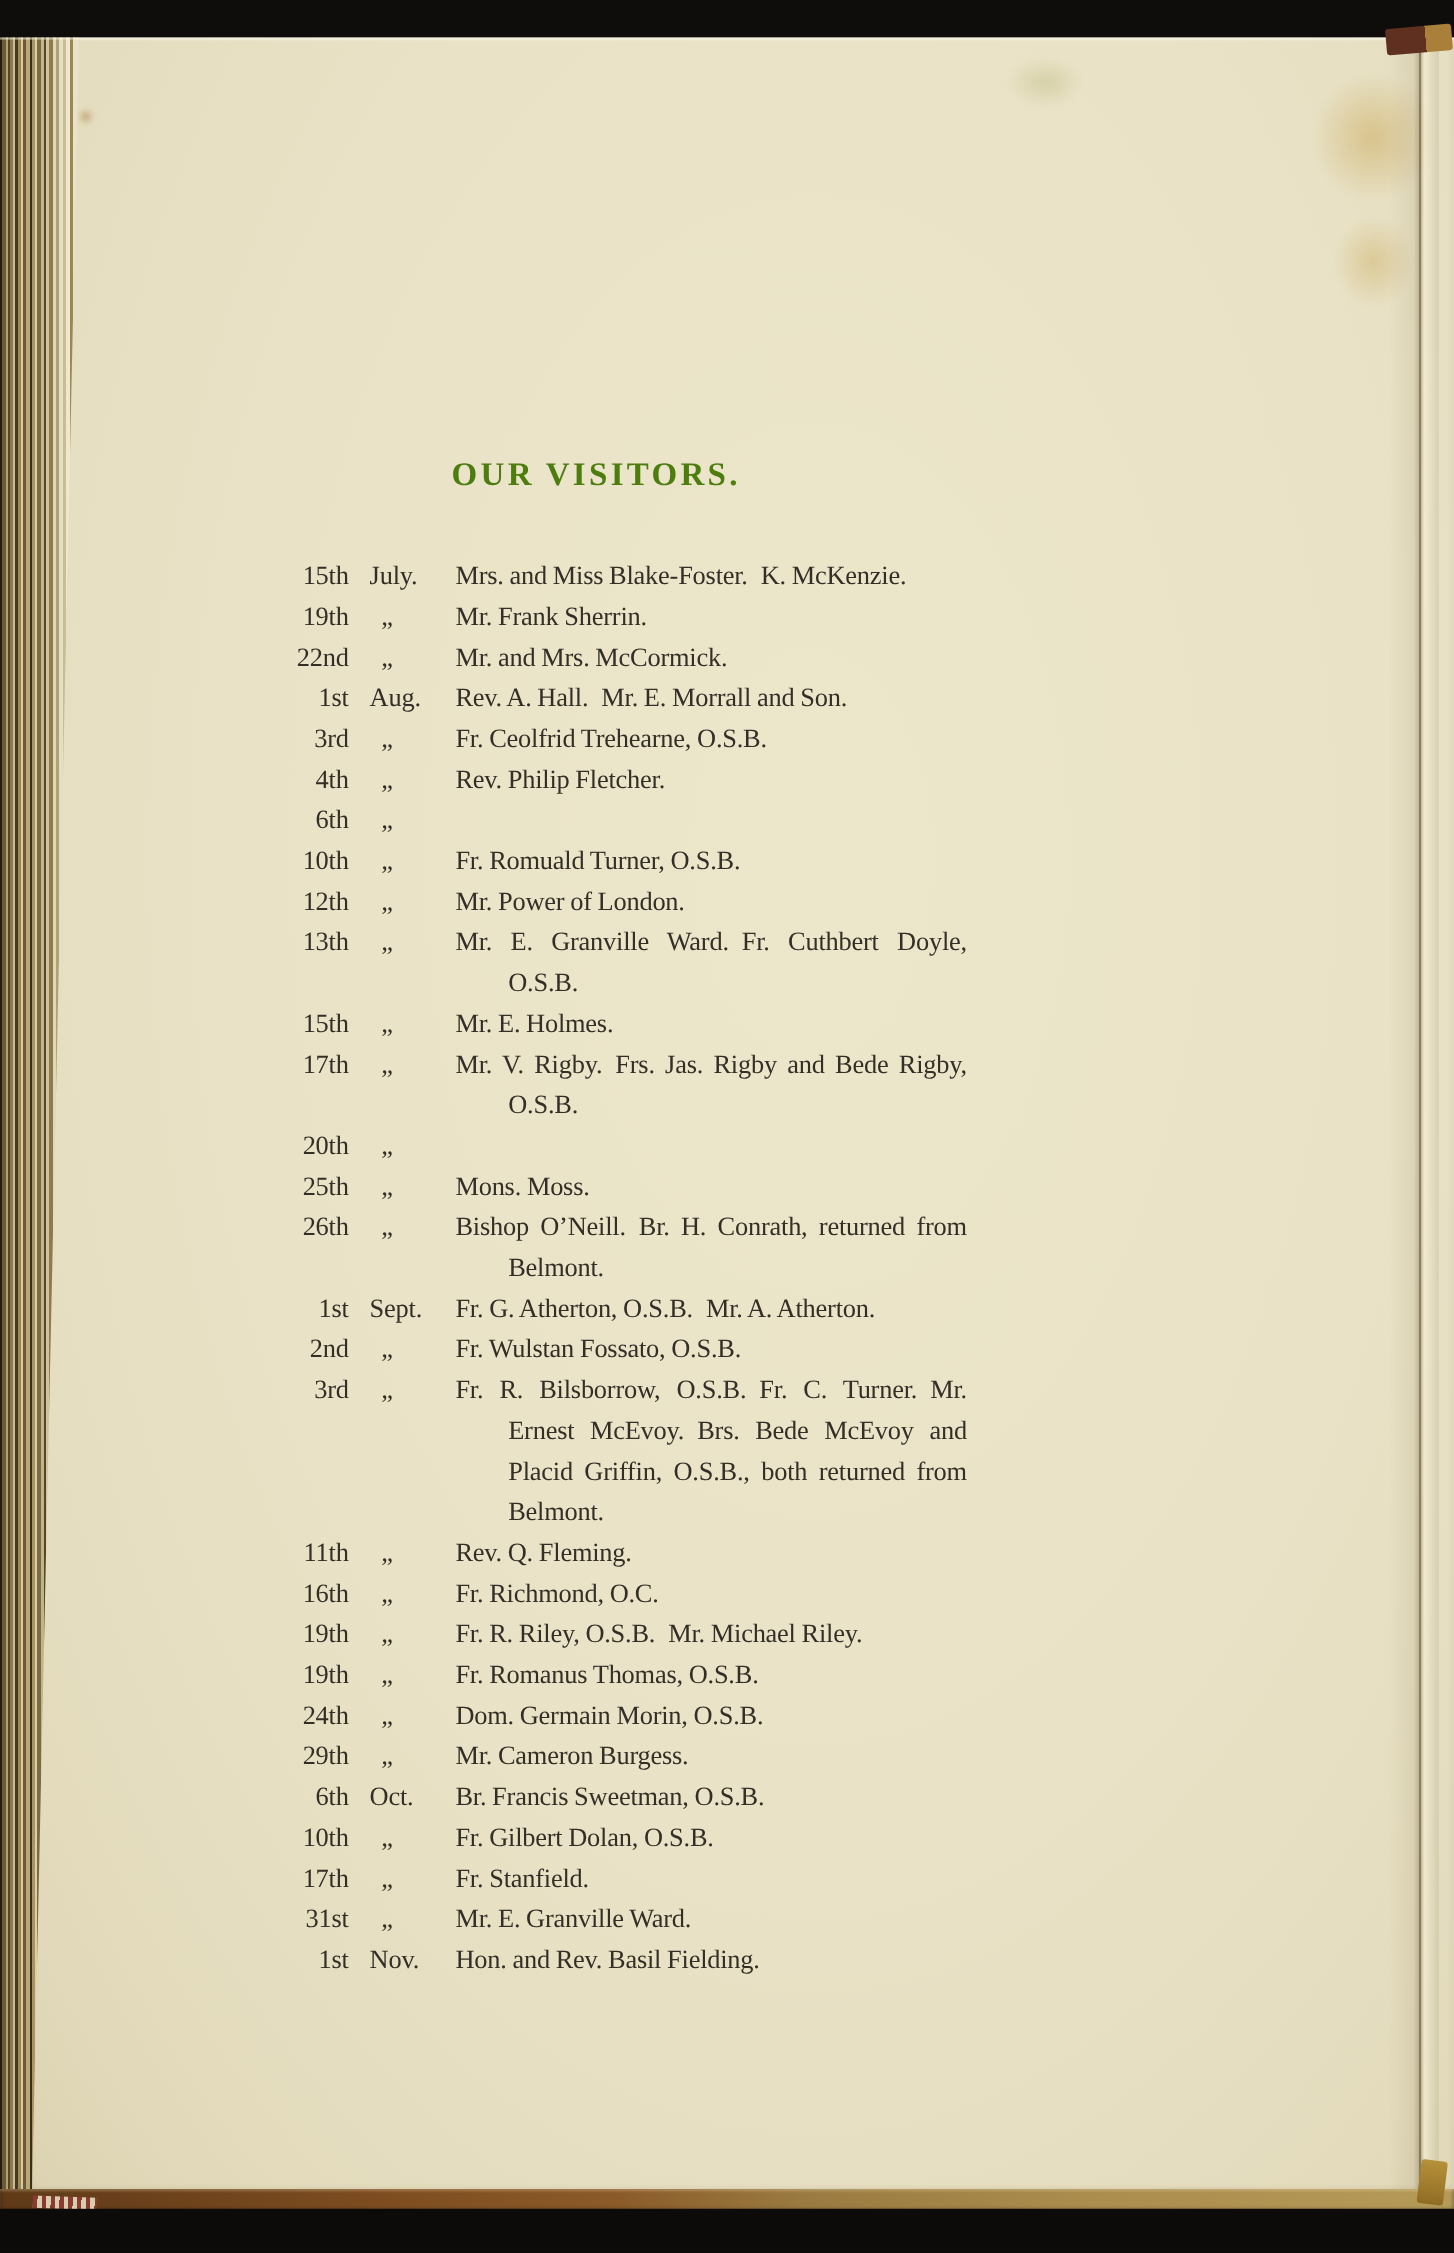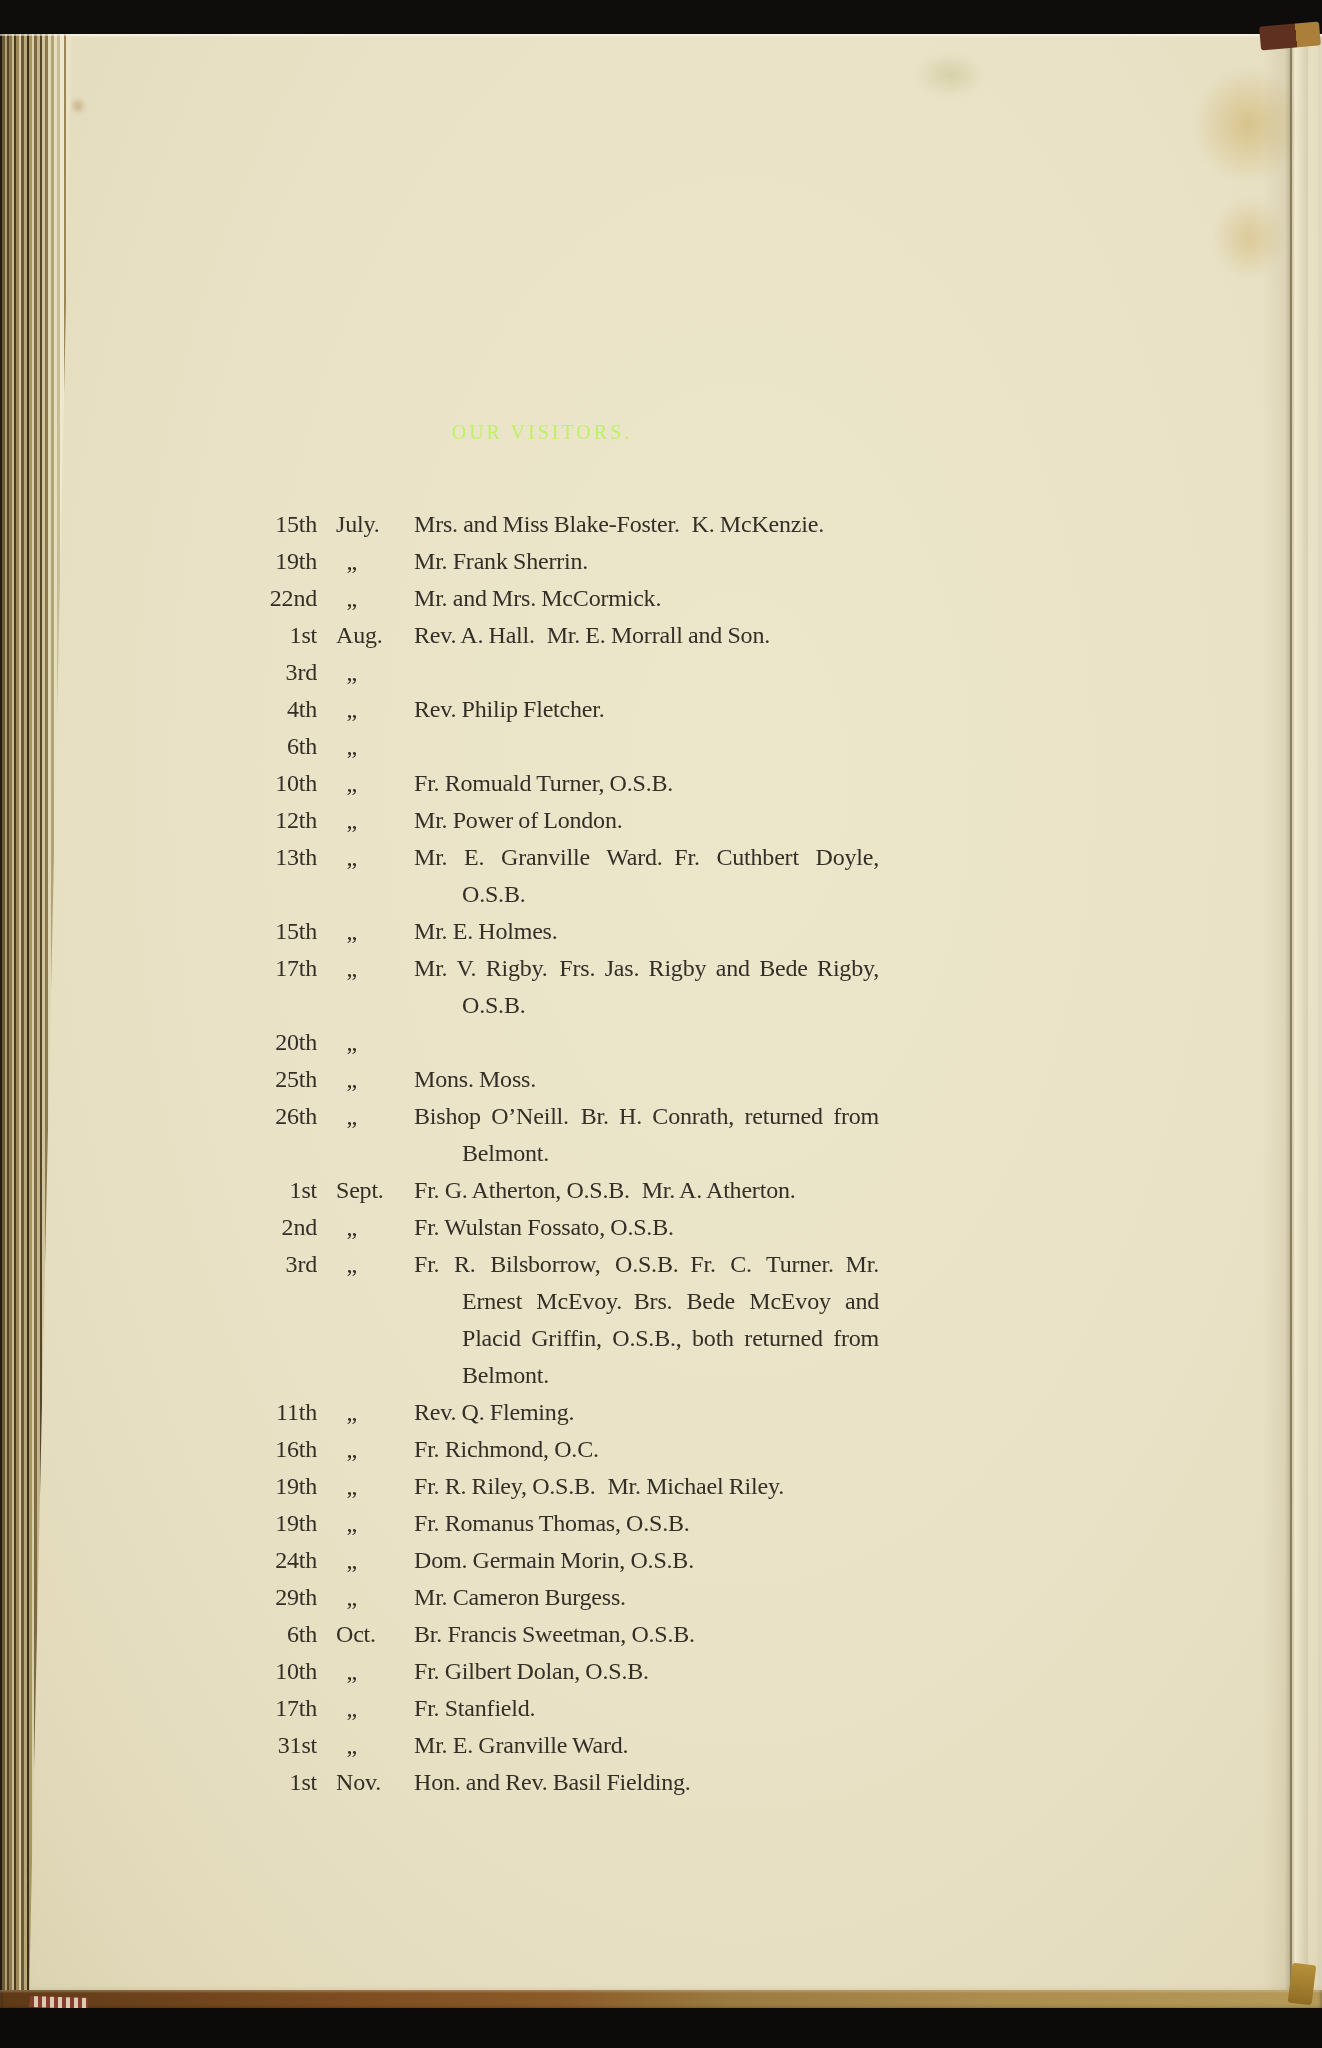--- a/index.html
+++ b/index.html
@@ -39,21 +39,21 @@
         background:linear-gradient(90deg,rgba(0,0,0,0) 0,rgba(120,100,60,.10) 50%,rgba(90,70,40,.30) 62%,rgba(248,242,218,.55) 72%,rgba(70,55,30,.10) 100%);}
   .crease-line{position:absolute;top:34px;bottom:54px;left:1290px;width:2px;background:rgba(95,80,40,.55);}
   
   .stain{position:absolute;border-radius:50%;filter:blur(2px);}
   .stain.s1{left:1192px;top:66px;width:112px;height:118px;background:radial-gradient(ellipse,rgba(200,166,84,.5),rgba(200,166,84,0) 70%);}
   .stain.s2{left:1212px;top:196px;width:74px;height:84px;background:radial-gradient(ellipse,rgba(200,166,84,.4),rgba(200,166,84,0) 70%);}
   .stain.s3{left:915px;top:52px;width:70px;height:46px;background:radial-gradient(ellipse,rgba(176,176,110,.35),rgba(176,176,110,0) 70%);}
   .stain.s4{left:70px;top:98px;width:16px;height:16px;background:radial-gradient(ellipse,rgba(160,120,60,.5),rgba(160,120,60,0) 70%);}
   
   .content{position:absolute;left:205px;top:412px;width:674px;color:#332f27;}
-  .title{text-align:center;font-size:20px;line-height:40px;letter-spacing:3px;color:#bef264;margin:0 0 54px 0;font-weight:400;}
+  .title{text-align:center;font-size:30px;line-height:40px;letter-spacing:3px;color:#4d7c0f;margin:0 0 54px 0;font-weight:700;}
   .list{font-size:24px;line-height:37px;letter-spacing:-.2px;word-spacing:-.5px;}
   .row{display:flex;align-items:flex-start;}
   .day{width:112px;text-align:right;flex:0 0 auto;font-family:Liberation Serif, serif;}
   .month{width:72px;margin-left:19px;flex:0 0 auto;}
   .desc{width:492px;margin-left:6px;text-align:justify;padding-left:48px;text-indent:-48px;}
 </style>
 </head>
 <body>
 
 <div class="scan">
@@ -99,20 +99,21 @@
 
   <div class="row">
     <span class="day">1st</span>
     <span class="month">Aug.</span>
     <span class="desc">Rev. A. Hall. Mr. E. Morrall and Son.</span>
   </div>
 
   <div class="row">
     <span class="day">3rd</span>
     <span class="month">&nbsp;&nbsp;„</span>
+    <span class="desc">Fr. Ceolfrid Trehearne, O.S.B.</span>
   </div>
 
   <div class="row">
     <span class="day">4th</span>
     <span class="month">&nbsp;&nbsp;„</span>
     <span class="desc">Rev. Philip Fletcher.</span>
   </div>
 
   <div class="row">
     <span class="day">6th</span>

